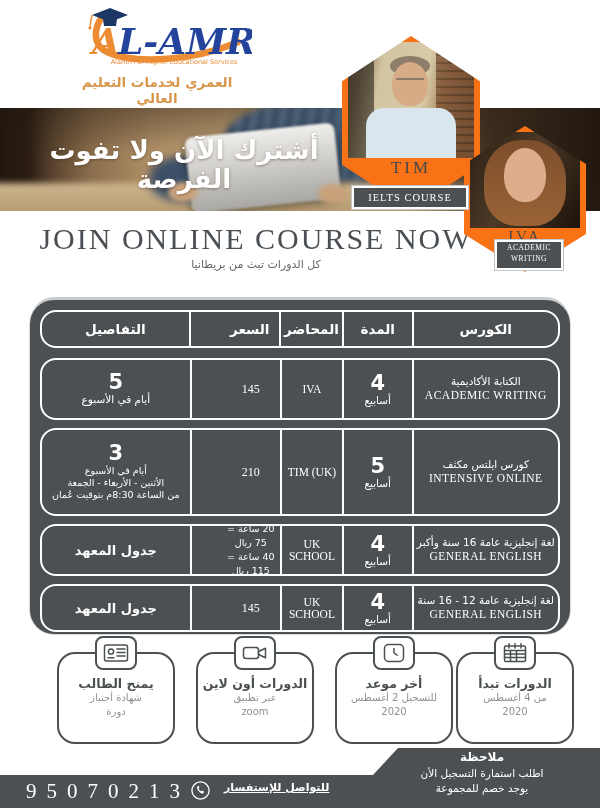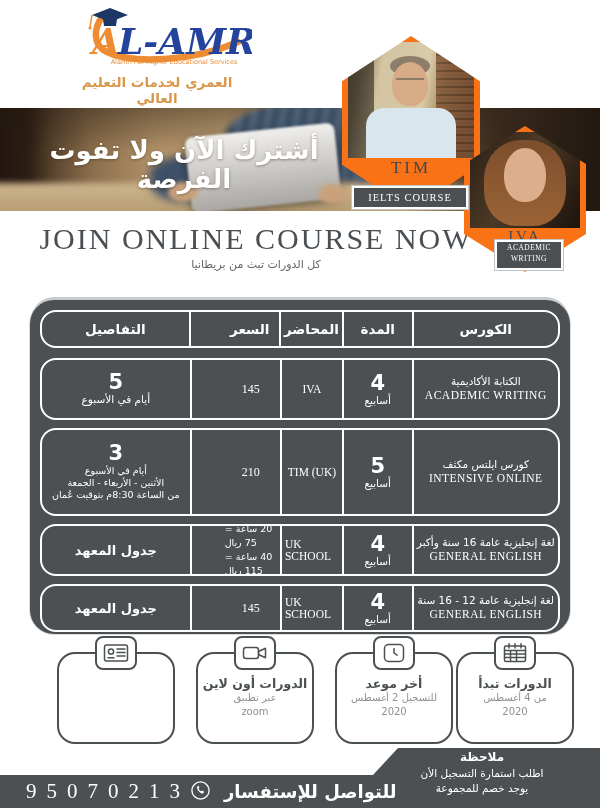--- a/index.html
+++ b/index.html
@@ -75,21 +75,21 @@
   .table-wrap{position:absolute;left:30px;top:300px;width:540px;height:334px;background:#4c5053;
     border-radius:24px;box-shadow:0 -4px 0 -1px #c9cccd,0 0 0 1px #dadcdd;}
   .t-row{direction:rtl;display:flex;border:2px solid #fff;border-radius:16px;color:#fff;
     margin:0 10px;align-items:stretch;box-sizing:border-box;}
   .t-head{margin-top:10px;height:38px;font-weight:bold;font-size:13.5px;}
   .r1{margin-top:10px;height:62px;}
   .r2{margin-top:8px;height:88px;}
   .r3{margin-top:8px;height:52px;}
   .r4{margin-top:8px;height:48px;}
   .t-cell{display:flex;flex-direction:column;justify-content:center;align-items:center;
-    text-align:left;padding:2px 3px;box-sizing:border-box;}
+    text-align:center;padding:2px 3px;box-sizing:border-box;}
   .t-cell + .t-cell{border-inline-start:2px solid #fff;}
   .c-course{flex:0 0 28%;}
   .c-dur{flex:0 0 13.5%;}
   .c-lect{flex:0 0 12%;}
   .c-price{flex:0 0 17.5%;padding-left:33px;}
   .c-det{flex:1 1 auto;}
   .ar-sm{font-size:10.5px;line-height:1.3;}
   .en-serif{font-family:"Liberation Serif","DejaVu Serif",serif;font-size:11.5px;letter-spacing:.5px;line-height:1.2;}
   .big-num{font-size:21px;font-weight:bold;line-height:1.05;}
   .unit{font-size:10.5px;}
@@ -113,22 +113,22 @@
   
   .strip{position:absolute;left:0;top:775px;width:600px;height:33px;background:#4c5053;}
   .wedge{position:absolute;right:0;top:748px;width:228px;height:28px;background:#4c5053;
     clip-path:polygon(26px 0,100% 0,100% 100%,0 100%);}
   .note-text{position:absolute;right:12px;top:750px;width:212px;text-align:center;color:#fff;direction:rtl;z-index:5;}
   .note-title{font-size:12px;font-weight:bold;}
   .note-line{font-size:10.5px;margin-top:3px;}
   .phone-digits{position:absolute;left:26px;top:779px;color:#fff;z-index:5;
     font-family:"Liberation Serif","DejaVu Serif",serif;font-size:21px;letter-spacing:10px;}
   .whatsapp{position:absolute;left:190px;top:780px;z-index:5;}
-  .contact-label{position:absolute;left:224px;top:781px;color:#fff;font-weight:bold;font-size:18px;
-    direction:rtl;z-index:5;}
+  .contact-label{position:absolute;left:224px;top:781px;color:#fff;font-weight:bold;font-size:11px;
+    direction:rtl;z-index:5;text-decoration:underline;}
 </style>
 </head>
 <body>
 
 <div class="page">
 
   <div class="logo">
     <div class="logo-art">
       <svg width="190" height="66" viewBox="0 0 190 66">
         <path d="M176,36 C130,56 70,58 45,46 C30,39 32,22 40,11" stroke="#ee8c33" stroke-width="6.5" fill="none" stroke-linecap="round"></path>
@@ -281,20 +281,25 @@
   </div>
 
   <div class="card" style="left:57px">
     <div class="card-icon">
       <svg class="ic" width="26" height="20" viewBox="0 0 26 20">
         <rect x="1.5" y="2" width="23" height="16" rx="2"></rect>
         <circle cx="8" cy="8.5" r="2.6"></circle>
         <path d="M14,6 H22 M14,9.5 H22 M14,13 H22 M5,14.8 H11"></path>
       </svg>
     </div>
+    <div class="card-body">
+      <div class="card-title">يمنح الطالب</div>
+      <div class="card-sub">شهادة أجتياز</div>
+      <div class="card-sub">دورة</div>
+    </div>
   </div>
 
   <div class="card" style="left:196px">
     <div class="card-icon">
       <svg class="ic" width="26" height="20" viewBox="0 0 26 20">
         <rect x="1.5" y="4.5" width="15" height="11" rx="2.5"></rect>
         <path d="M16.5,8.5 L23.5,5.2 V14.8 L16.5,11.5 Z"></path>
       </svg>
     </div>
     <div class="card-body">

